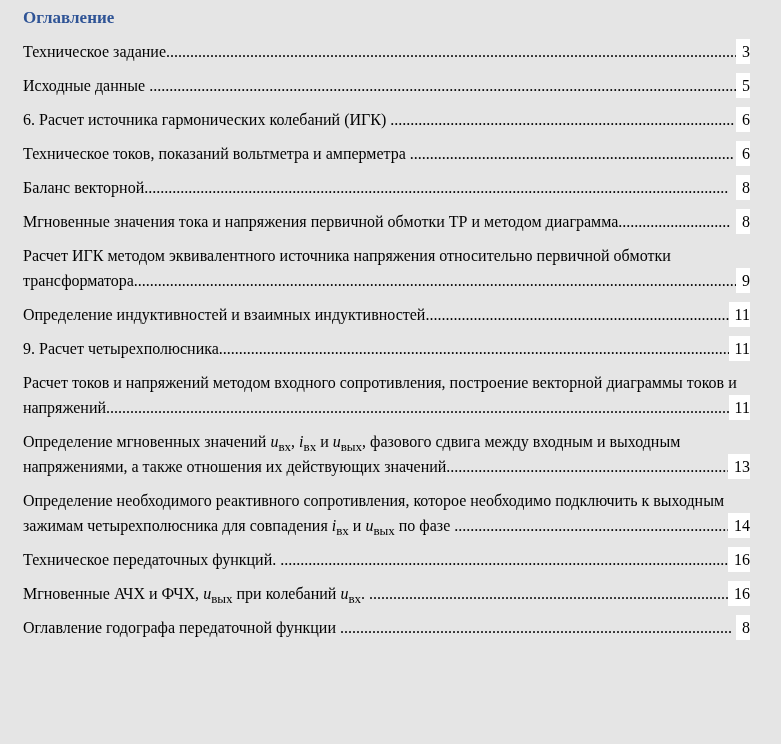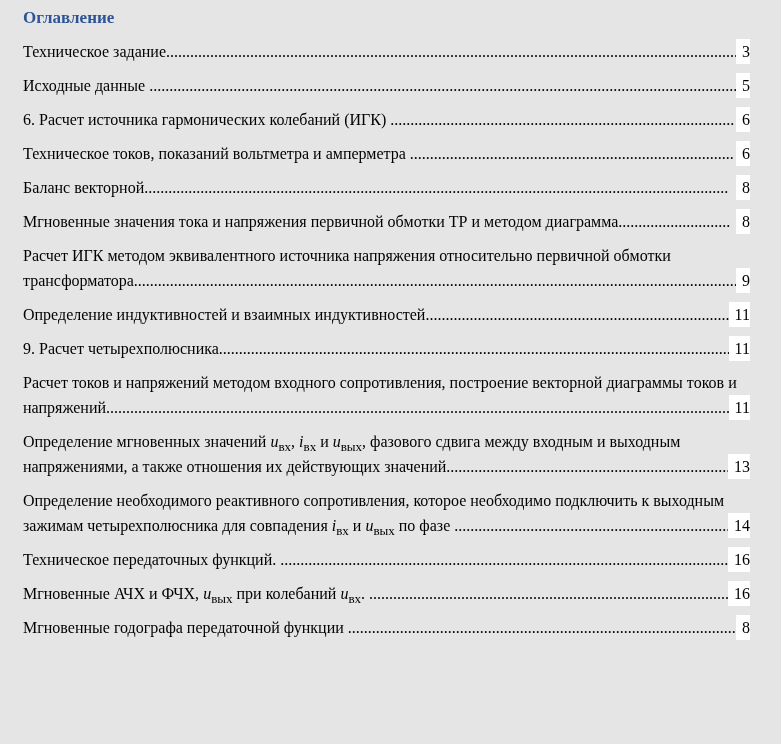--- a/index.html
+++ b/index.html
@@ -62,15 +62,15 @@
       <div class="toc-entry"><span class="toc-text"><span>Баланс векторной</span></span><span class="toc-dots">..................................................................................................................................................</span><span class="toc-page">8</span></div>
       <div class="toc-entry"><span class="toc-text"><span>Мгновенные значения тока и напряжения первичной обмотки ТР и методом диаграмма</span></span><span class="toc-dots">............................</span><span class="toc-page">8</span></div>
       <div class="toc-entry"><span class="toc-text"><span>Расчет ИГК методом эквивалентного источника напряжения относительно первичной обмотки трансформатора</span></span><span class="toc-dots">....................................................................................................................................................................................................................................................................................................................................................................................................................................................................................................................</span><span class="toc-page">9</span></div>
       <div class="toc-entry"><span class="toc-text"><span>Определение индуктивностей и взаимных индуктивностей</span></span><span class="toc-dots">..............................................................................</span><span class="toc-page">11</span></div>
       <div class="toc-entry"><span class="toc-text"><span>9. Расчет четырехполюсника.</span></span><span class="toc-dots">................................................................................................................................</span><span class="toc-page">11</span></div>
       <div class="toc-entry"><span class="toc-text"><span>Расчет токов и напряжений методом входного сопротивления, построение векторной диаграммы токов и напряжений</span></span><span class="toc-dots">....................................................................................................................................................................................................................................................................................................................................................................................................................................................................................................................</span><span class="toc-page">11</span></div>
       <div class="toc-entry"><span class="toc-text"><span>Определение мгновенных значений </span><span class="italic">u</span><sub>вх</sub><span>, </span><span class="italic">i</span><sub>вх</sub><span> и </span><span class="italic">u</span><sub>вых</sub><span>, фазового сдвига между входным и выходным напряжениями, а также отношения их действующих значений</span></span><span class="toc-dots">........................................................................</span><span class="toc-page">13</span></div>
       <div class="toc-entry"><span class="toc-text"><span>Определение необходимого реактивного сопротивления, которое необходимо подключить к выходным зажимам четырехполюсника для совпадения </span><span class="italic">i</span><sub>вх</sub><span> и </span><span class="italic">u</span><sub>вых</sub><span> по фазе </span></span><span class="toc-dots">........................................................................</span><span class="toc-page">14</span></div>
       <div class="toc-entry"><span class="toc-text"><span>Техническое передаточных функций. </span></span><span class="toc-dots">.................................................................................................................</span><span class="toc-page">16</span></div>
       <div class="toc-entry"><span class="toc-text"><span>Мгновенные АЧХ и ФЧХ, </span><span class="italic">u</span><sub>вых</sub><span> при колебаний </span><span class="italic">u</span><sub>вх</sub><span>. </span></span><span class="toc-dots">..............................................................................................</span><span class="toc-page">16</span></div>
-      <div class="toc-entry"><span class="toc-text"><span>Мгновенные годографа передаточной функции </span></span><span class="toc-dots">..................................................................................................</span><span class="toc-page">8</span></div>
+      <div class="toc-entry"><span class="toc-text"><span>Оглавление годографа передаточной функции </span></span><span class="toc-dots">..................................................................................................</span><span class="toc-page">8</span></div>
     </div>
 </div>
 
 </body></html>

